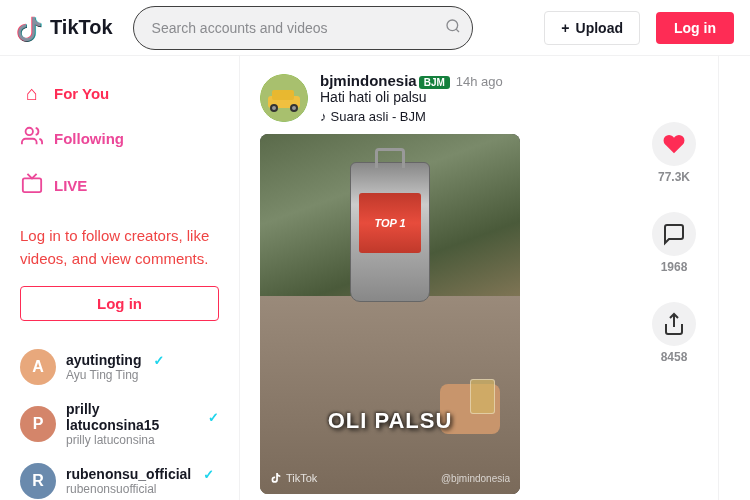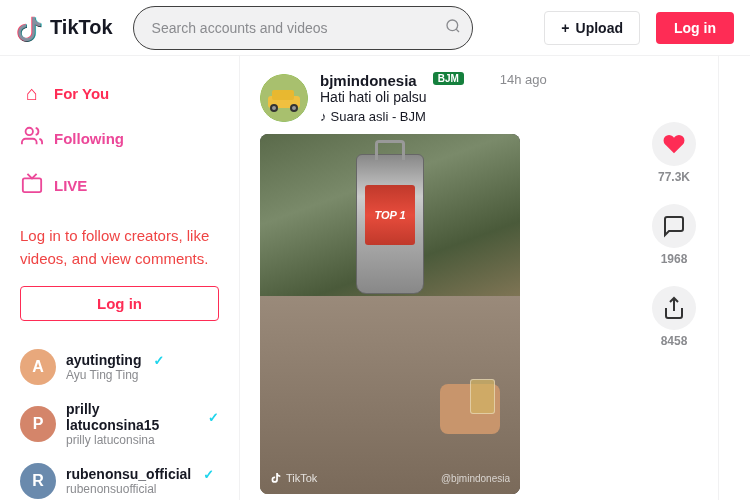--- a/index.html
+++ b/index.html
@@ -227,35 +227,35 @@
       border-radius: 50%;
       overflow: hidden;
       flex-shrink: 0;
     }
     .post-meta { flex: 1; }
     .post-username {
       font-size: 15px;
       font-weight: 700;
       color: #161823;
       display: flex;
-      align-items: flex-start;
-      gap: 16px;
+      align-items: flex-end;
+      gap: 2px;
     }
     .post-badge {
       background: #15803d;
       color: #fff;
       font-size: 10px;
       font-weight: 700;
       padding: 1px 5px;
       border-radius: 3px;
     }
     .post-time {
       font-size: 13px;
       color: #8a8b8f;
-      margin-left: 20px;
+      margin-left: 4px;
       font-weight: 400;
     }
     .post-description {
       font-size: 14px;
       color: #161823;
     }
     .post-sound {
       font-size: 13px;
       color: #161823;
       display: flex;
@@ -292,24 +292,24 @@
     .scene-floor {
       position: absolute;
       bottom: 0;
       left: 0;
       right: 0;
       height: 55%;
       background: linear-gradient(0deg, #7a6a5a 0%, #8a7a6a 50%, #9a8a7a 100%);
     }
     .scene-can {
       position: absolute;
-      top: 20px;
+      top: 28px;
       left: 50%;
       transform: translateX(-50%);
-      width: 68px;
+      width: 80px;
       height: 140px;
       background: linear-gradient(180deg, #888 0%, #ccc 30%, #aaa 60%, #888 100%);
       border-radius: 6px 6px 10px 10px;
       border: 1px solid #666;
     }
     .can-label {
       position: absolute;
       top: 30px;
       left: 8px;
       right: 8px;
@@ -391,21 +391,21 @@
       right: 10px;
       font-size: 10px;
       color: rgba(255,255,255,0.7);
     }
 
     
     .post-actions {
       display: flex;
       flex-direction: column;
       align-items: center;
-      gap: 20px;
+      gap: 28px;
       padding-top: 50px;
       width: 48px;
     }
     .action-item {
       display: flex;
       flex-direction: column;
       align-items: center;
       gap: 4px;
       cursor: pointer;
     }
@@ -583,20 +583,21 @@
                 <div class="can-handle"></div>
                 <div class="can-label">TOP 1</div>
               </div>
 
               <div class="scene-hands">
                 <div class="hand-shape"></div>
                 <div class="glass-shape"></div>
               </div>
             </div>
           </div>
+          <div class="video-overlay-text">OLI PALSU</div>
           <div class="video-watermark">
             <svg width="12" height="12" viewBox="0 0 24 24" fill="white">
               <path d="M19.59 6.69a4.83 4.83 0 01-3.77-4.25V2h-3.45v13.67a2.89 2.89 0 01-2.88 2.5 2.89 2.89 0 01-2.89-2.89 2.89 2.89 0 012.89-2.89c.28 0 .54.04.79.1V9.01a6.32 6.32 0 00-.79-.05 6.34 6.34 0 00-6.34 6.34 6.34 6.34 0 006.34 6.34 6.34 6.34 0 006.33-6.34V8.69a8.22 8.22 0 004.82 1.55V6.79a4.85 4.85 0 01-1.05-.1z"></path>
             </svg>
             <span>TikTok</span>
           </div>
           <div class="video-account-tag">@bjmindonesia</div>
         </div>
       </div>
 

